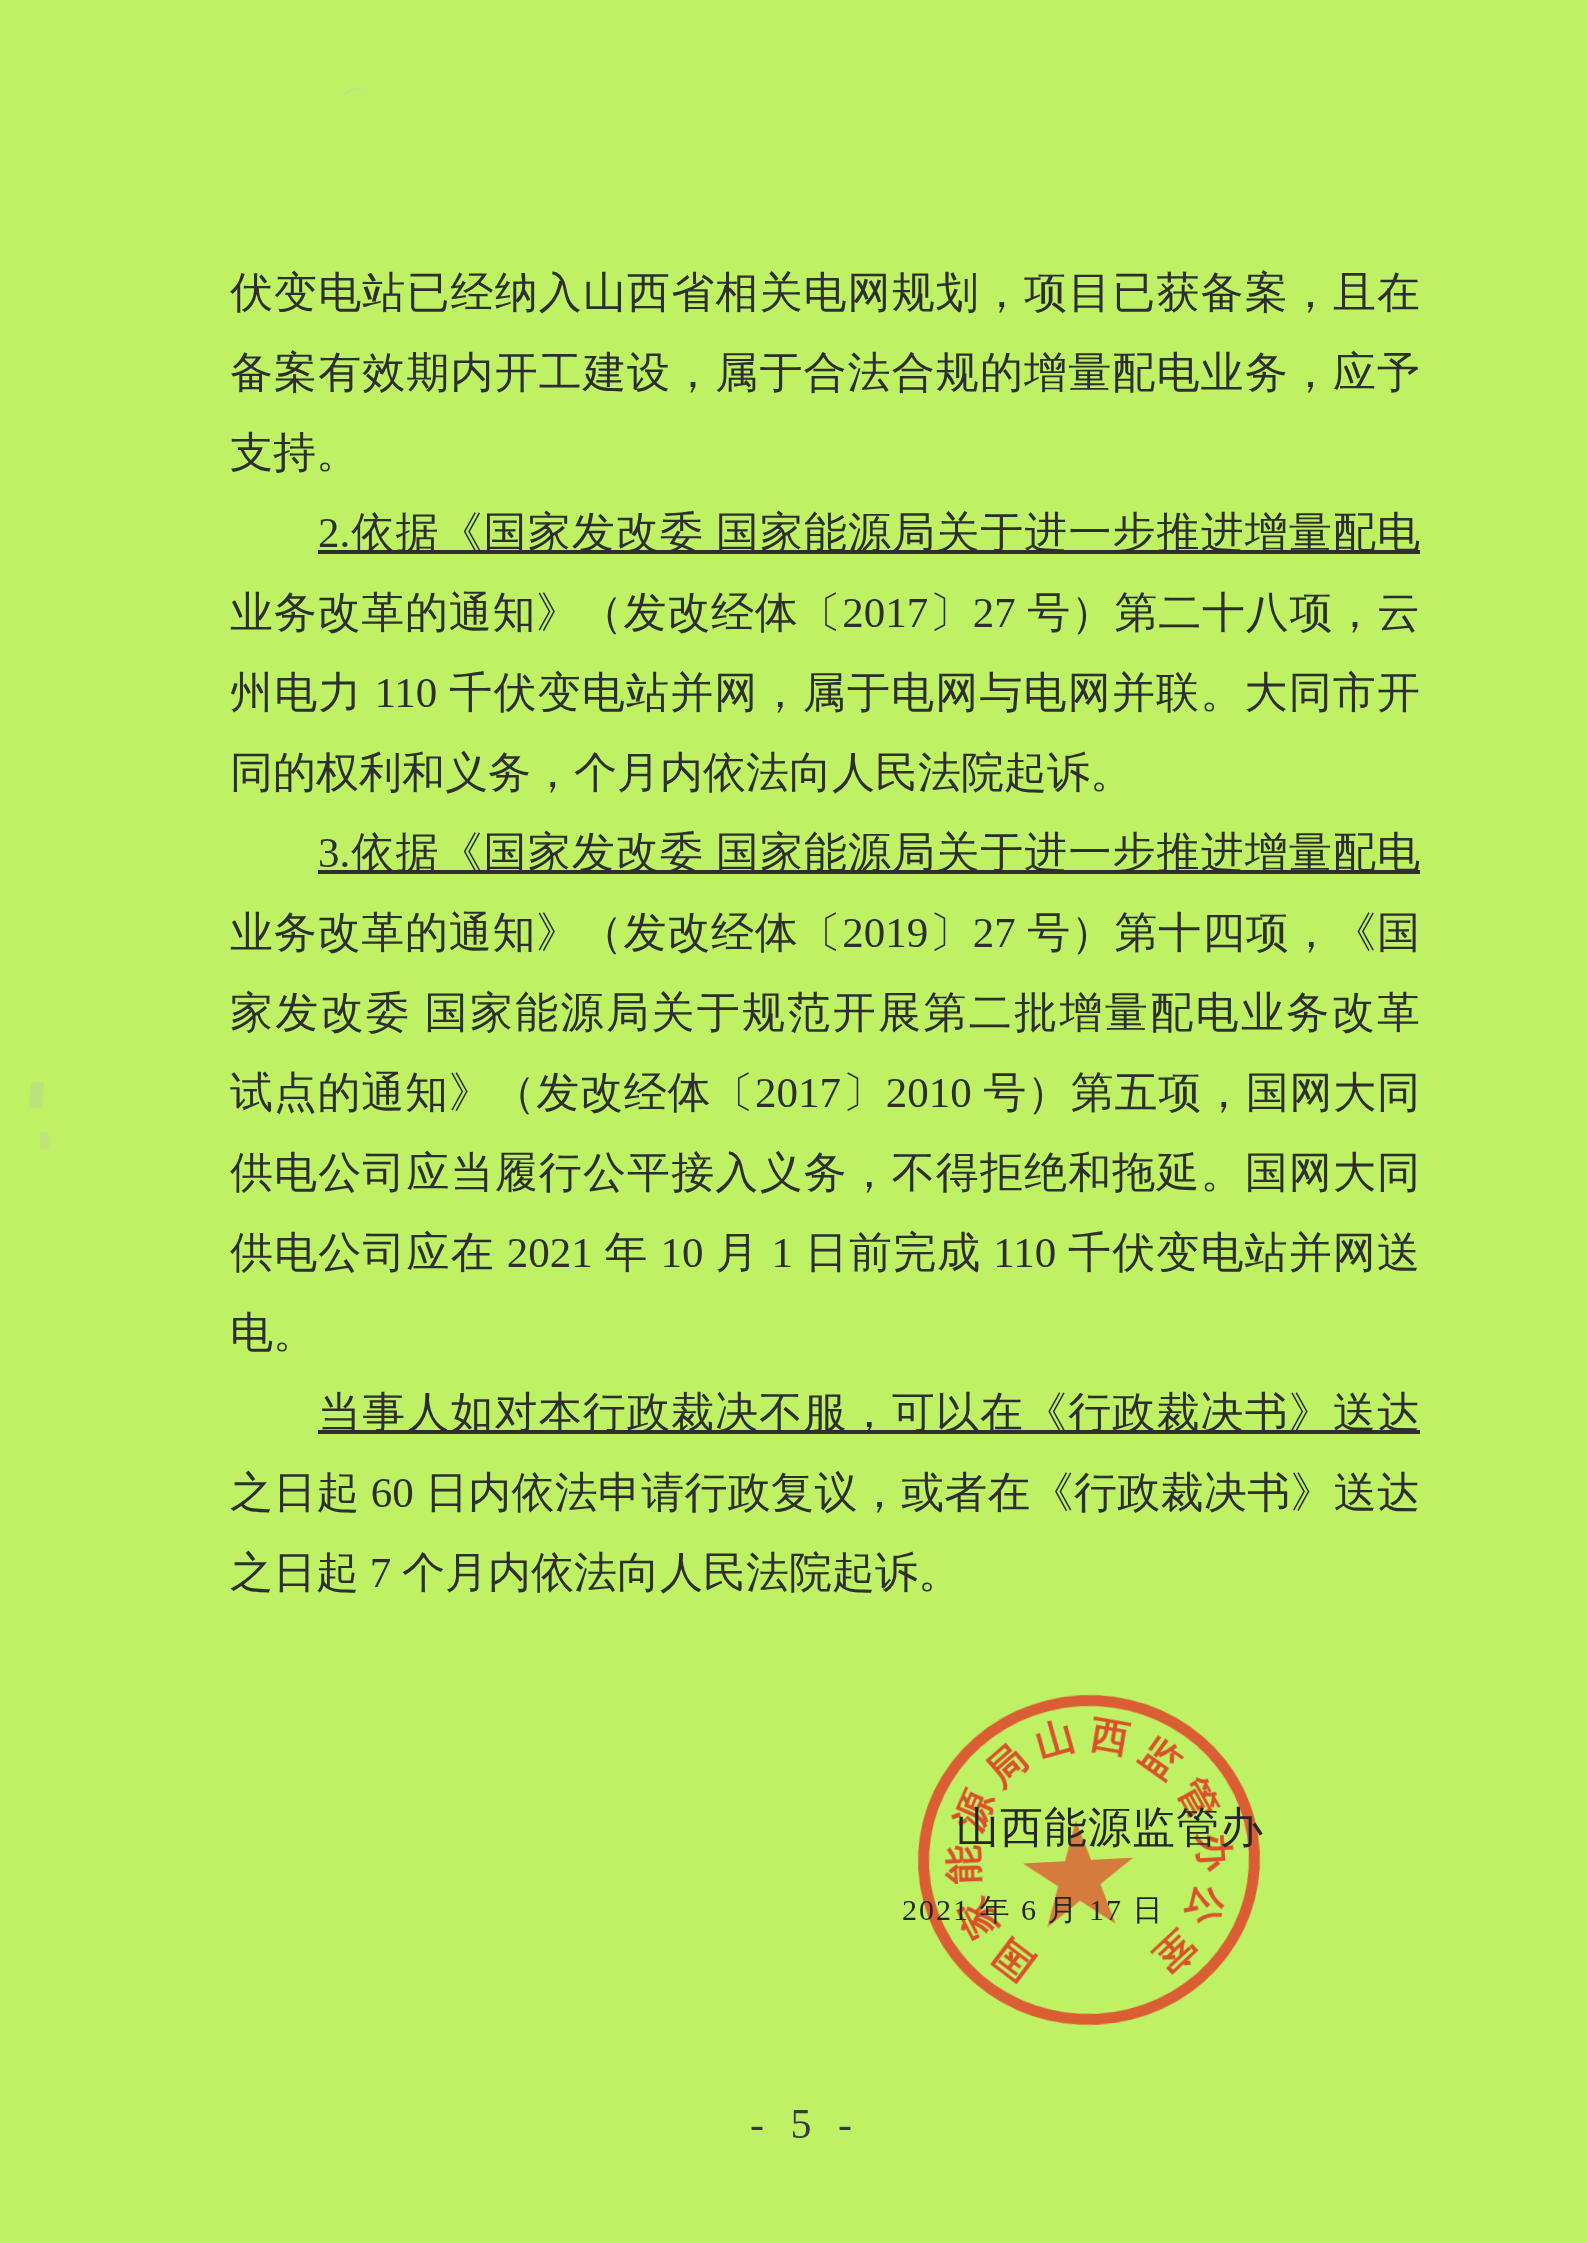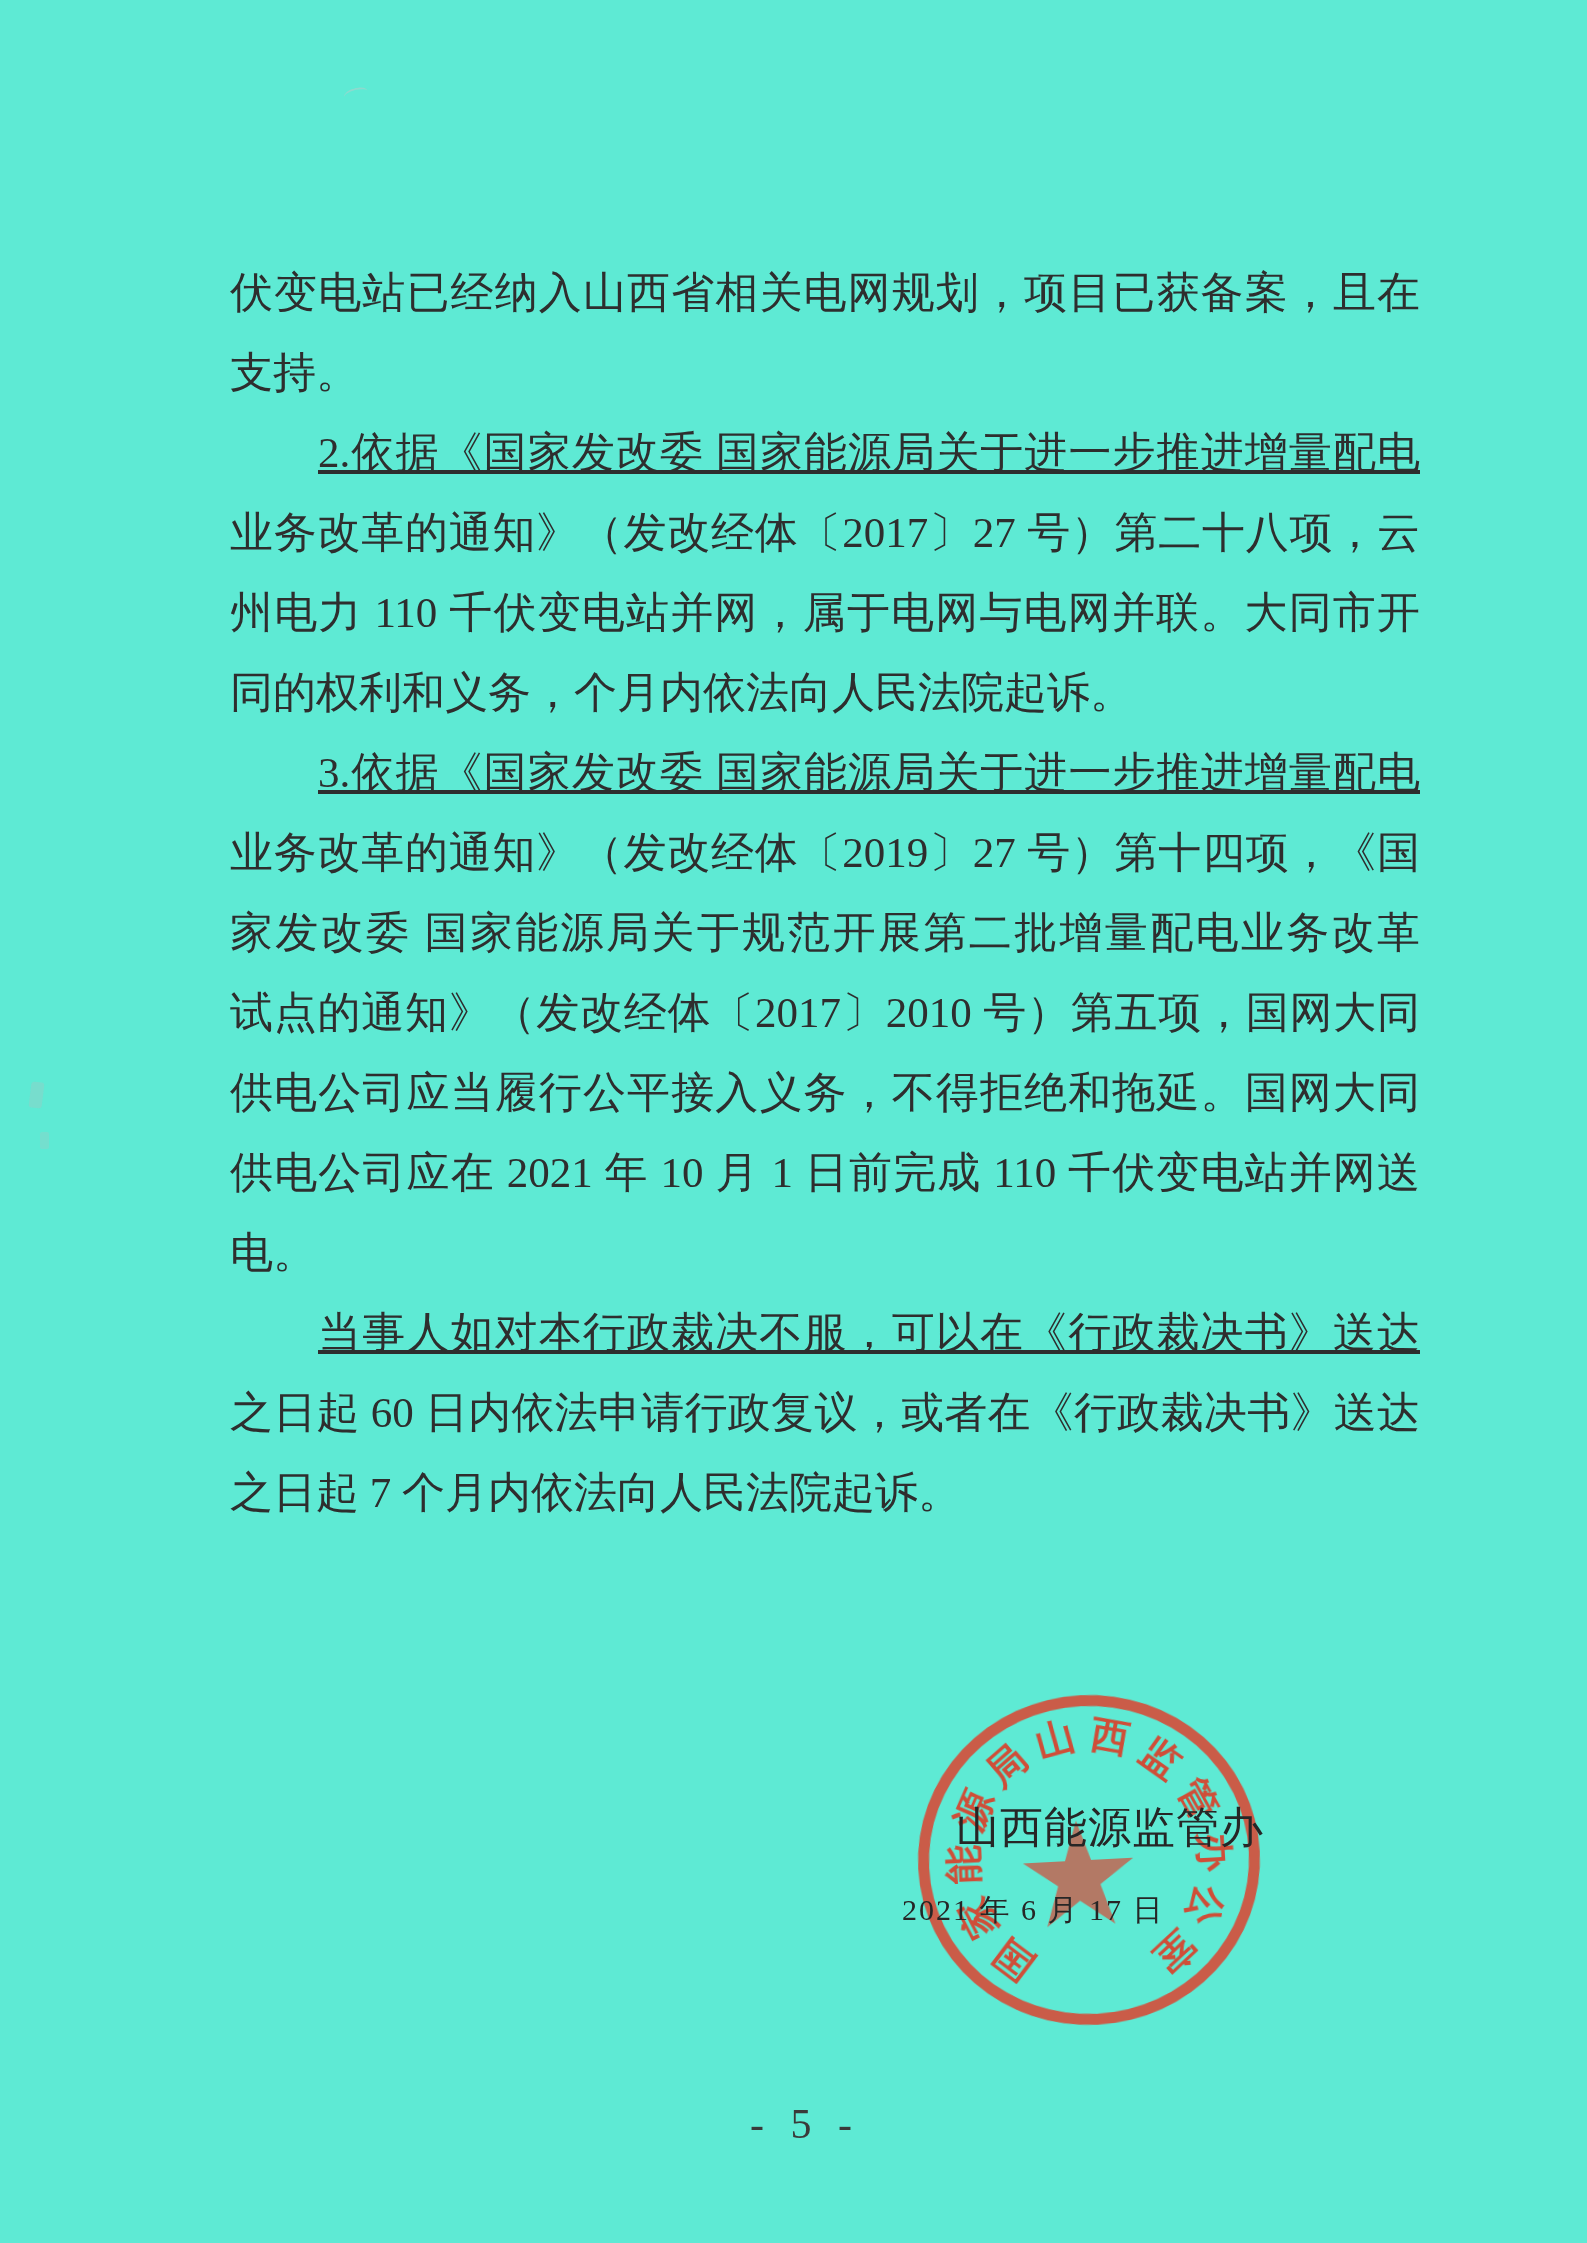--- a/index.html
+++ b/index.html
@@ -3,21 +3,21 @@
 <meta charset="utf-8">
 <style>
   html,body{margin:0;padding:0;}
   body{
     width:1587px;height:2243px;
     background:#fbfbf9;
     font-family:"Liberation Serif","DejaVu Serif",serif;
   }
   .page{
     position:relative;width:1587px;height:2243px;overflow:hidden;
-    background:#5eead4;
+    background:#bef264;
   }
 
   
   .body-text{
     position:absolute;left:230px;top:253px;width:1190px;
     color:#2e2e2e;font-size:43px;
   }
   .line{
     height:80px;line-height:80px;overflow:hidden;
     text-align:justify;text-align-last:justify;
@@ -77,20 +77,21 @@
   .a3{left:40px;top:1132px;width:9px;height:17px;background:#bdbdbd;
       opacity:.24;border-radius:2px;}
 </style>
 </head>
 <body>
 
 <div class="page">
 
   <div class="body-text">
       <div class="line">伏变电站已经纳入山西省相关电网规划，项目已获备案，且在</div>
+      <div class="line">备案有效期内开工建设，属于合法合规的增量配电业务，应予</div>
       <div class="line last">支持。</div>
       <div class="line indent">2.依据《国家发改委 国家能源局关于进一步推进增量配电</div>
       <div class="line">业务改革的通知》（发改经体〔2017〕27 号）第二十八项，云</div>
       <div class="line">州电力 110 千伏变电站并网，属于电网与电网并联。大同市开</div>
       <div class="line last">同的权利和义务，个月内依法向人民法院起诉。</div>
       <div class="line indent">3.依据《国家发改委 国家能源局关于进一步推进增量配电</div>
       <div class="line">业务改革的通知》（发改经体〔2019〕27 号）第十四项，《国</div>
       <div class="line">家发改委 国家能源局关于规范开展第二批增量配电业务改革</div>
       <div class="line">试点的通知》（发改经体〔2017〕2010 号）第五项，国网大同</div>
       <div class="line">供电公司应当履行公平接入义务，不得拒绝和拖延。国网大同</div>

